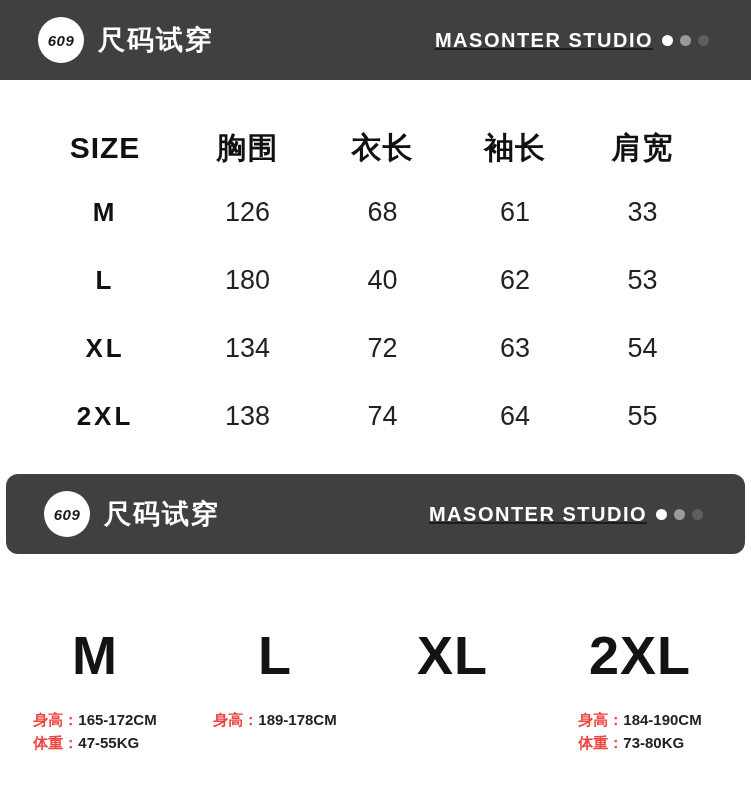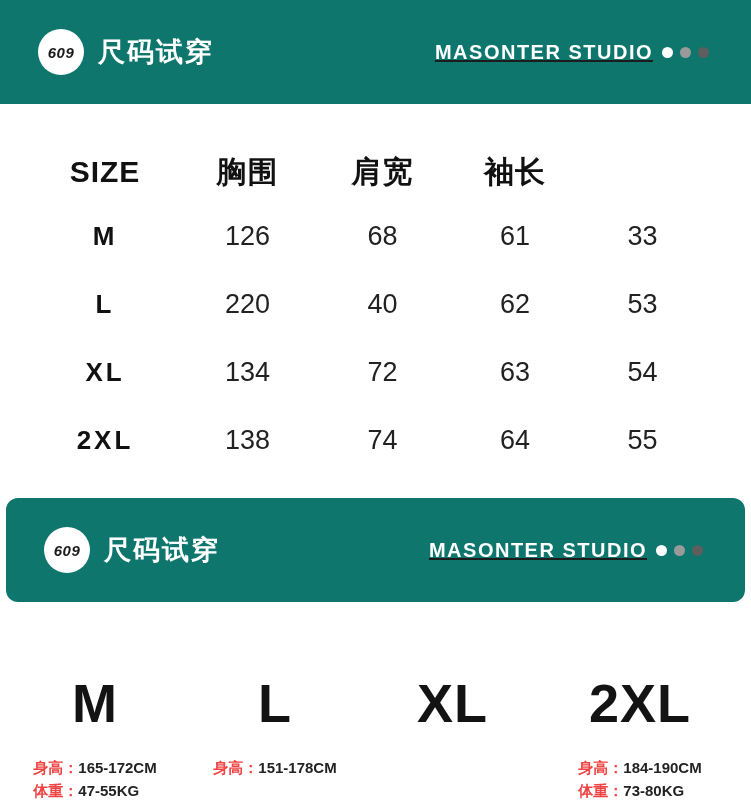--- a/index.html
+++ b/index.html
@@ -8,22 +8,22 @@
     width: 751px;
     height: 800px;
     font-family: "Liberation Sans", sans-serif;
     color: #1c1c1c;
     overflow: hidden;
     position: relative;
   }
 
   
   .banner {
-    height: 104px;
-    background: #0f766e;
+    height: 80px;
+    background: #404040;
     display: flex;
     align-items: center;
     justify-content: space-between;
     padding: 0 42px 0 38px;
   }
   .banner.full { border-radius: 0; }
   .banner.rounded {
     margin: 0 6px;
     border-radius: 12px;
   }
@@ -152,35 +152,36 @@
       <span class="dot dot-2"></span>
       <span class="dot dot-3"></span>
     </span>
   </div>
 </div>
 
 <div class="size-table">
   <div class="trow head">
     <div class="cell">SIZE</div>
     <div class="cell">胸围</div>
+    <div class="cell">衣长</div>
+    <div class="cell">袖长</div>
     <div class="cell">肩宽</div>
-    <div class="cell">袖长</div>
   </div>
 
   <div class="trow body">
     <div class="cell size-label">M</div>
     <div class="cell num">126</div>
     <div class="cell num">68</div>
     <div class="cell num">61</div>
     <div class="cell num">33</div>
   </div>
 
   <div class="trow body">
     <div class="cell size-label">L</div>
-    <div class="cell num">220</div>
+    <div class="cell num">180</div>
     <div class="cell num">40</div>
     <div class="cell num">62</div>
     <div class="cell num">53</div>
   </div>
 
   <div class="trow body">
     <div class="cell size-label">XL</div>
     <div class="cell num">134</div>
     <div class="cell num">72</div>
     <div class="cell num">63</div>
@@ -219,21 +220,21 @@
     <div class="big-size">M</div>
     <div class="spec">
       <div class="spec-line"><span class="spec-label">身高：</span><span>165-172CM</span></div>
       <div class="spec-line"><span class="spec-label">体重：</span><span>47-55KG</span></div>
     </div>
   </div>
 
   <div class="reco-card">
     <div class="big-size">L</div>
     <div class="spec">
-      <div class="spec-line"><span class="spec-label">身高：</span><span>151-178CM</span></div>
+      <div class="spec-line"><span class="spec-label">身高：</span><span>189-178CM</span></div>
     </div>
   </div>
 
   <div class="reco-card">
     <div class="big-size">XL</div>
   </div>
 
   <div class="reco-card">
     <div class="big-size">2XL</div>
     <div class="spec">

